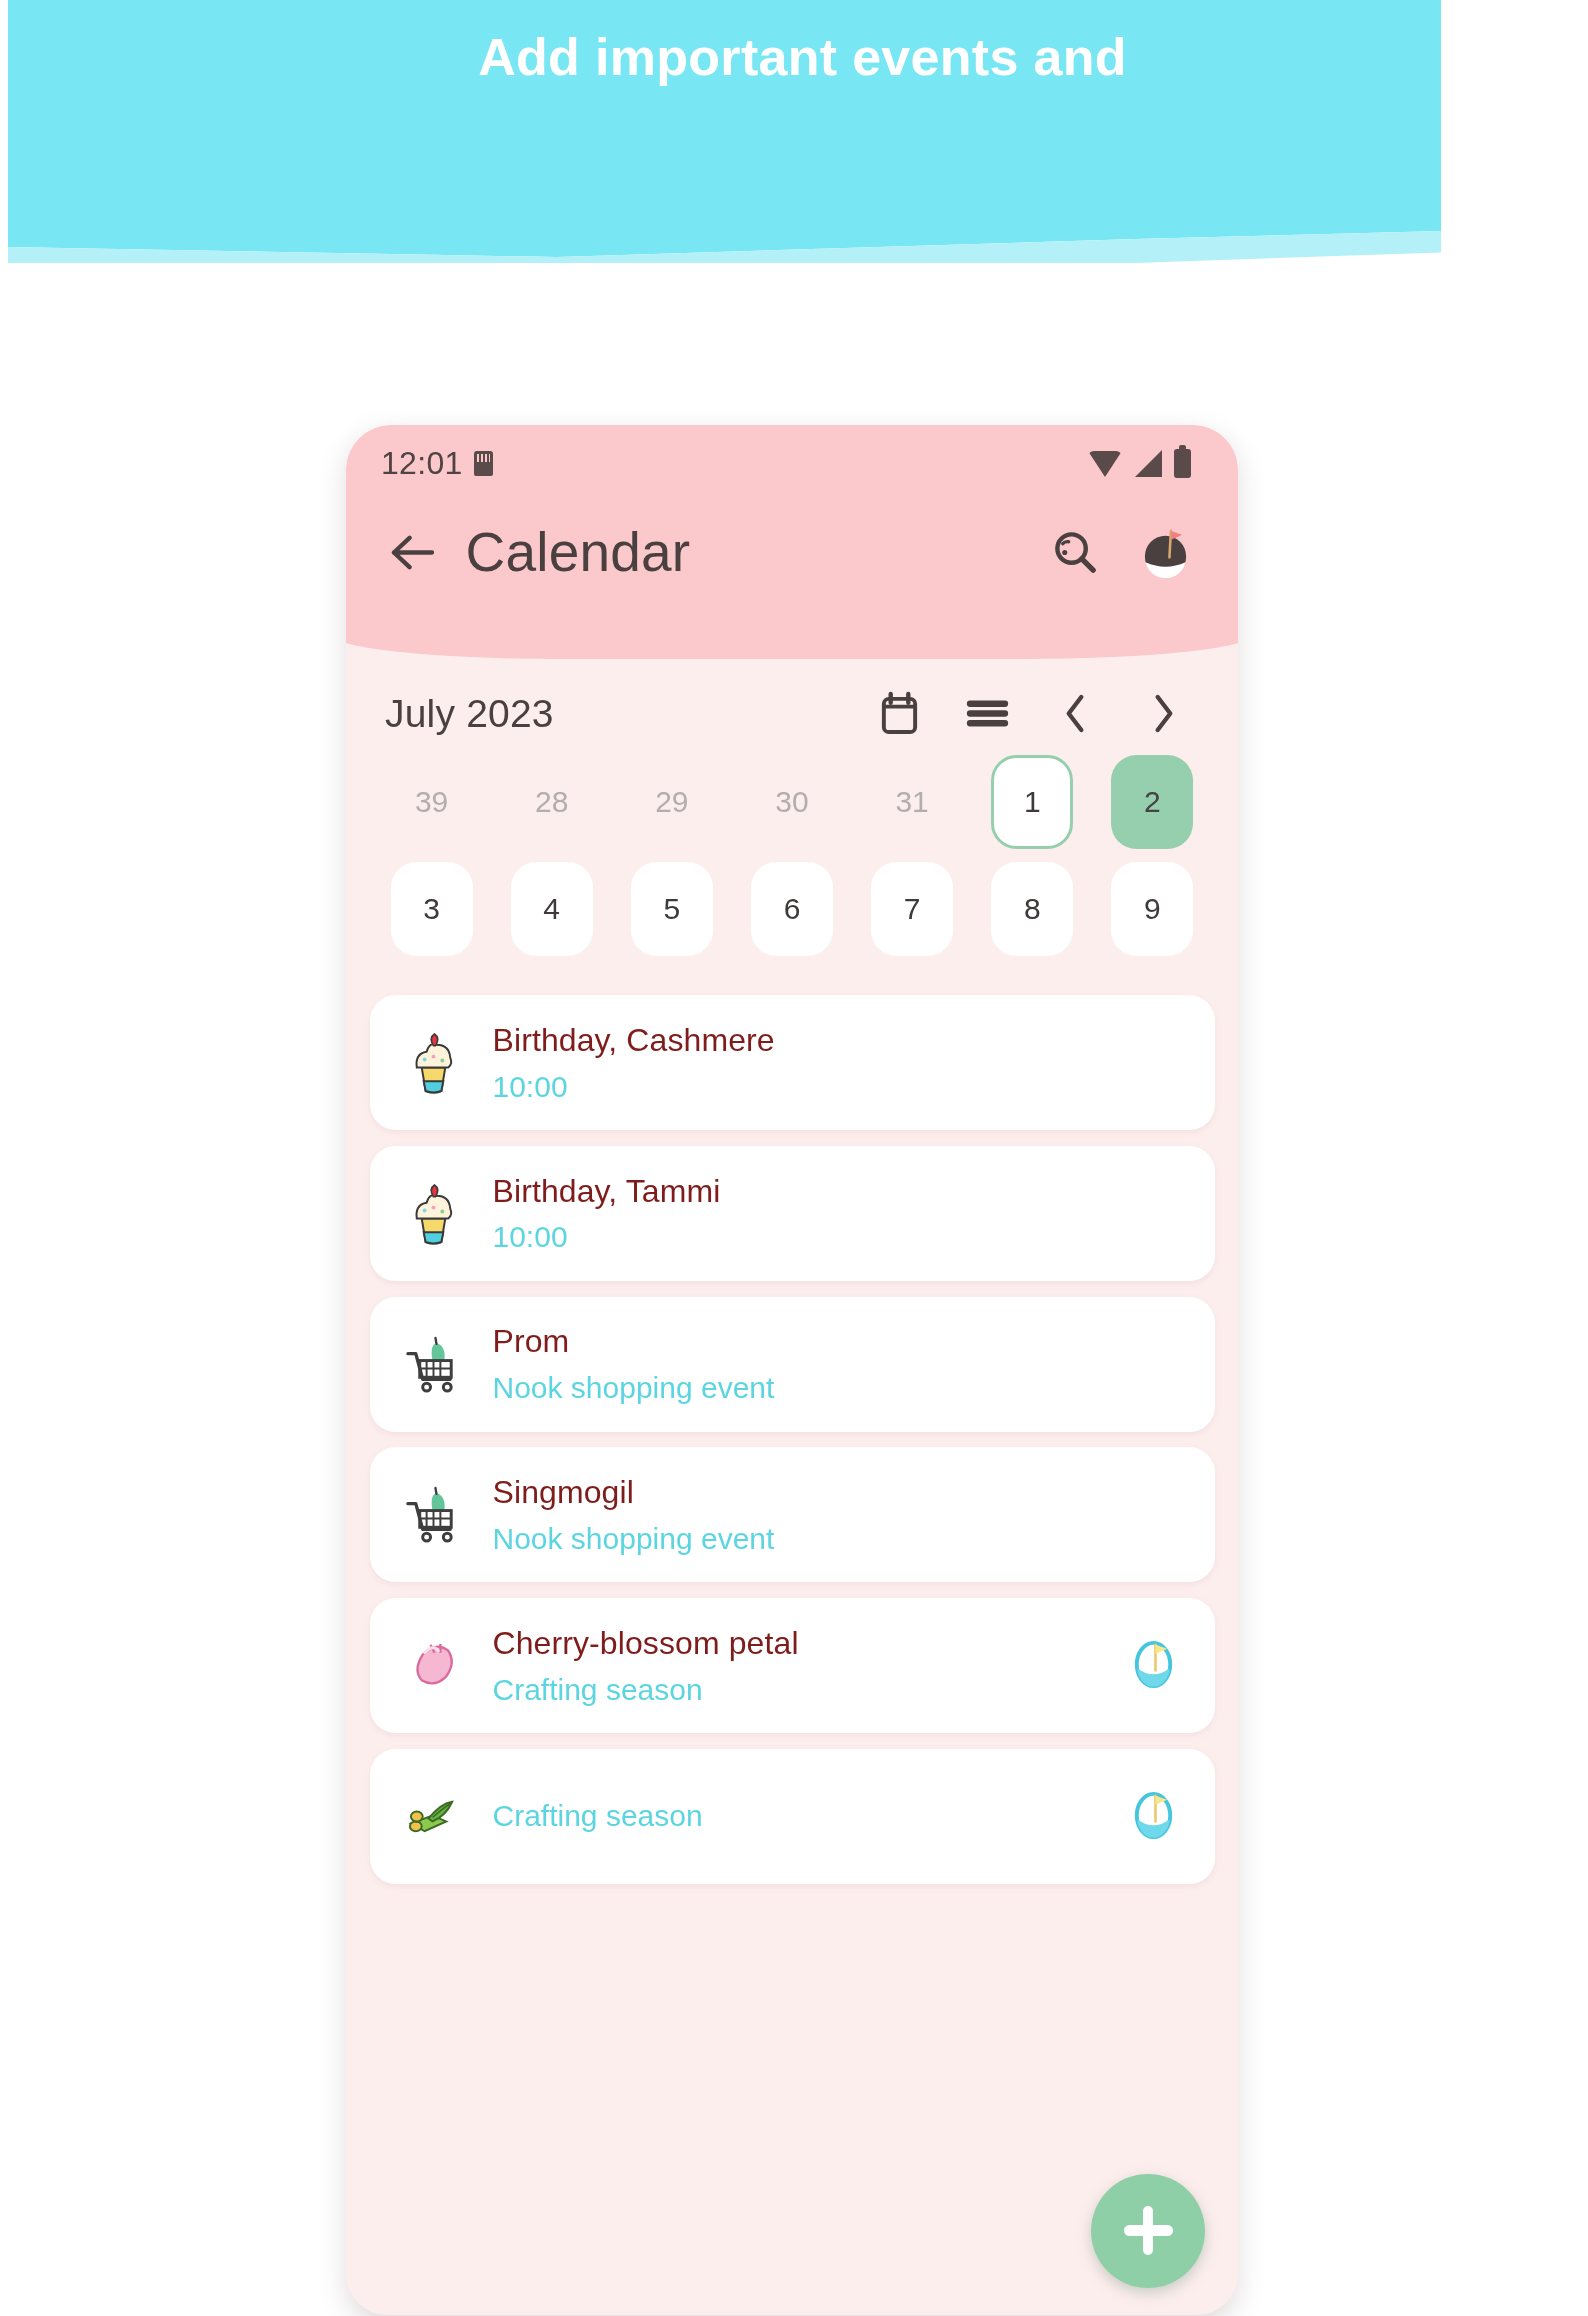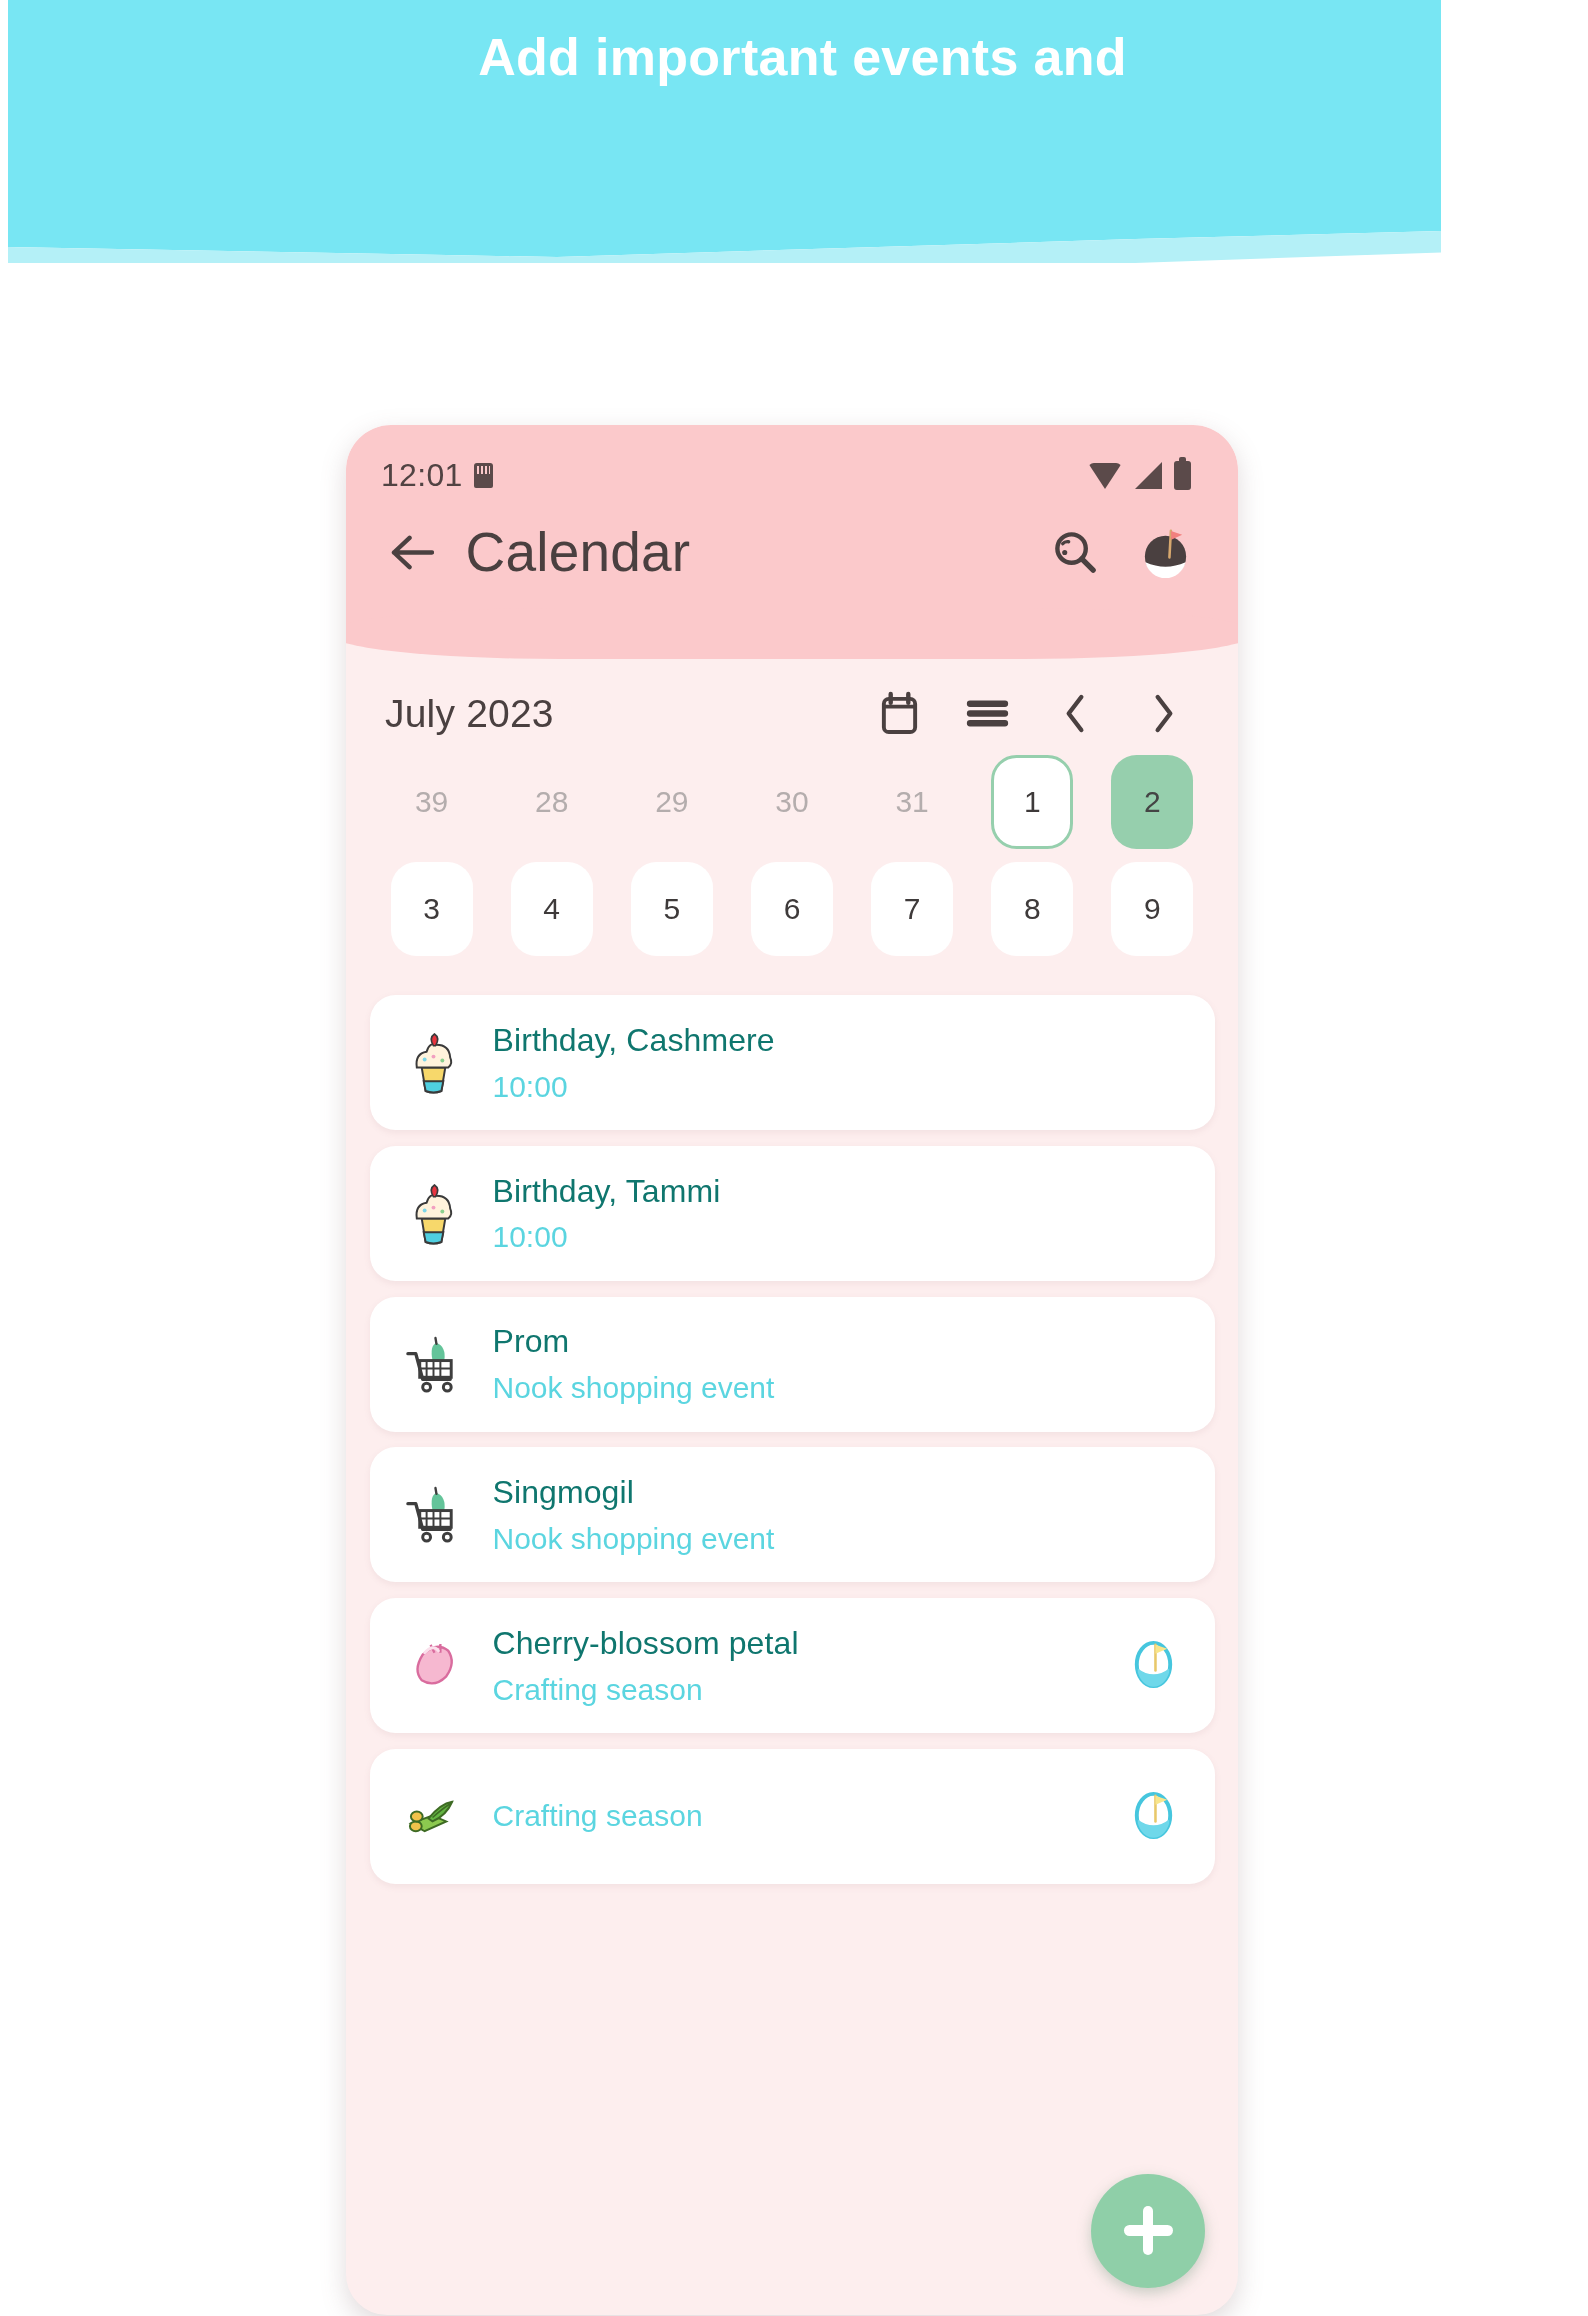--- a/index.html
+++ b/index.html
@@ -48,21 +48,21 @@
     position: relative; width: 100%; height: 208px;
     background: #FBC9CB;
     border-radius: 45px 45px 0 0;
   }
   .appbar::after {
     content: ""; position: absolute; left: -2%; bottom: -25.5px;
     width: 104%; height: 51px; background: #FBC9CB;
     border-radius: 50% / 100%;
   }
   .statusbar {
-    position: absolute; left: 0; top: 16px; width: 100%; height: 69px;
+    position: absolute; left: 0; top: 4px; width: 100%; height: 69px;
     display: flex; align-items: center; justify-content: space-between;
     padding: 0 47px 0 35px;
   }
   .status-left { display: flex; align-items: center; gap: 11.8px; }
   .status-time { font-size: 32px; color: #514343; font-weight: 500; letter-spacing: 0.3px; }
   .sd-icon { width: 18.6px; height: 24.5px; background: #5B4A4A; border-radius: 2.9px 2.9px 2px 2px; position: relative; }
   .sd-icon::before {
     content: ""; position: absolute; left: 2.9px; top: 2.9px; width: 12.7px; height: 7.8px;
     background: repeating-linear-gradient(90deg, #FBC9CB 0 2px, transparent 2px 3.9px);
   }
@@ -112,21 +112,21 @@
   .events { margin-top: 39px; padding: 0 23.5px 0 23.5px; }
   .event {
     position: relative; display: flex; align-items: center;
     background: #ffffff; border-radius: 25.5px;
     height: 135px; margin-bottom: 15.7px; padding: 0 29px 0 33px;
     box-shadow: 0 2.9px 6.9px rgba(160,120,125,0.10);
     cursor: pointer;
   }
   .ev-icon { width: 61px; min-width: 61px; height: 69px; display: flex; align-items: center; justify-content: center; }
   .ev-body { margin-left: 29px; flex: 1; display: flex; flex-direction: column; gap: 10.8px; }
-  .ev-title { font-size: 32px; color: #0f766e; letter-spacing: 0.1px; }
+  .ev-title { font-size: 32px; color: #7f1d1d; letter-spacing: 0.1px; }
   .ev-sub { font-size: 30px; color: #5BD5E0; }
   .ev-badge { width: 61px; height: 61px; margin-left: 9.8px; }
 
   
   .fab {
     position: absolute; right: 33px; bottom: 27.4px;
     width: 114px; height: 114px; border-radius: 50%;
     background: #8FCFA8; display: flex; align-items: center; justify-content: center;
     box-shadow: 0 4.9px 13.7px rgba(100,140,115,0.35); cursor: pointer; z-index: 5;
   }

